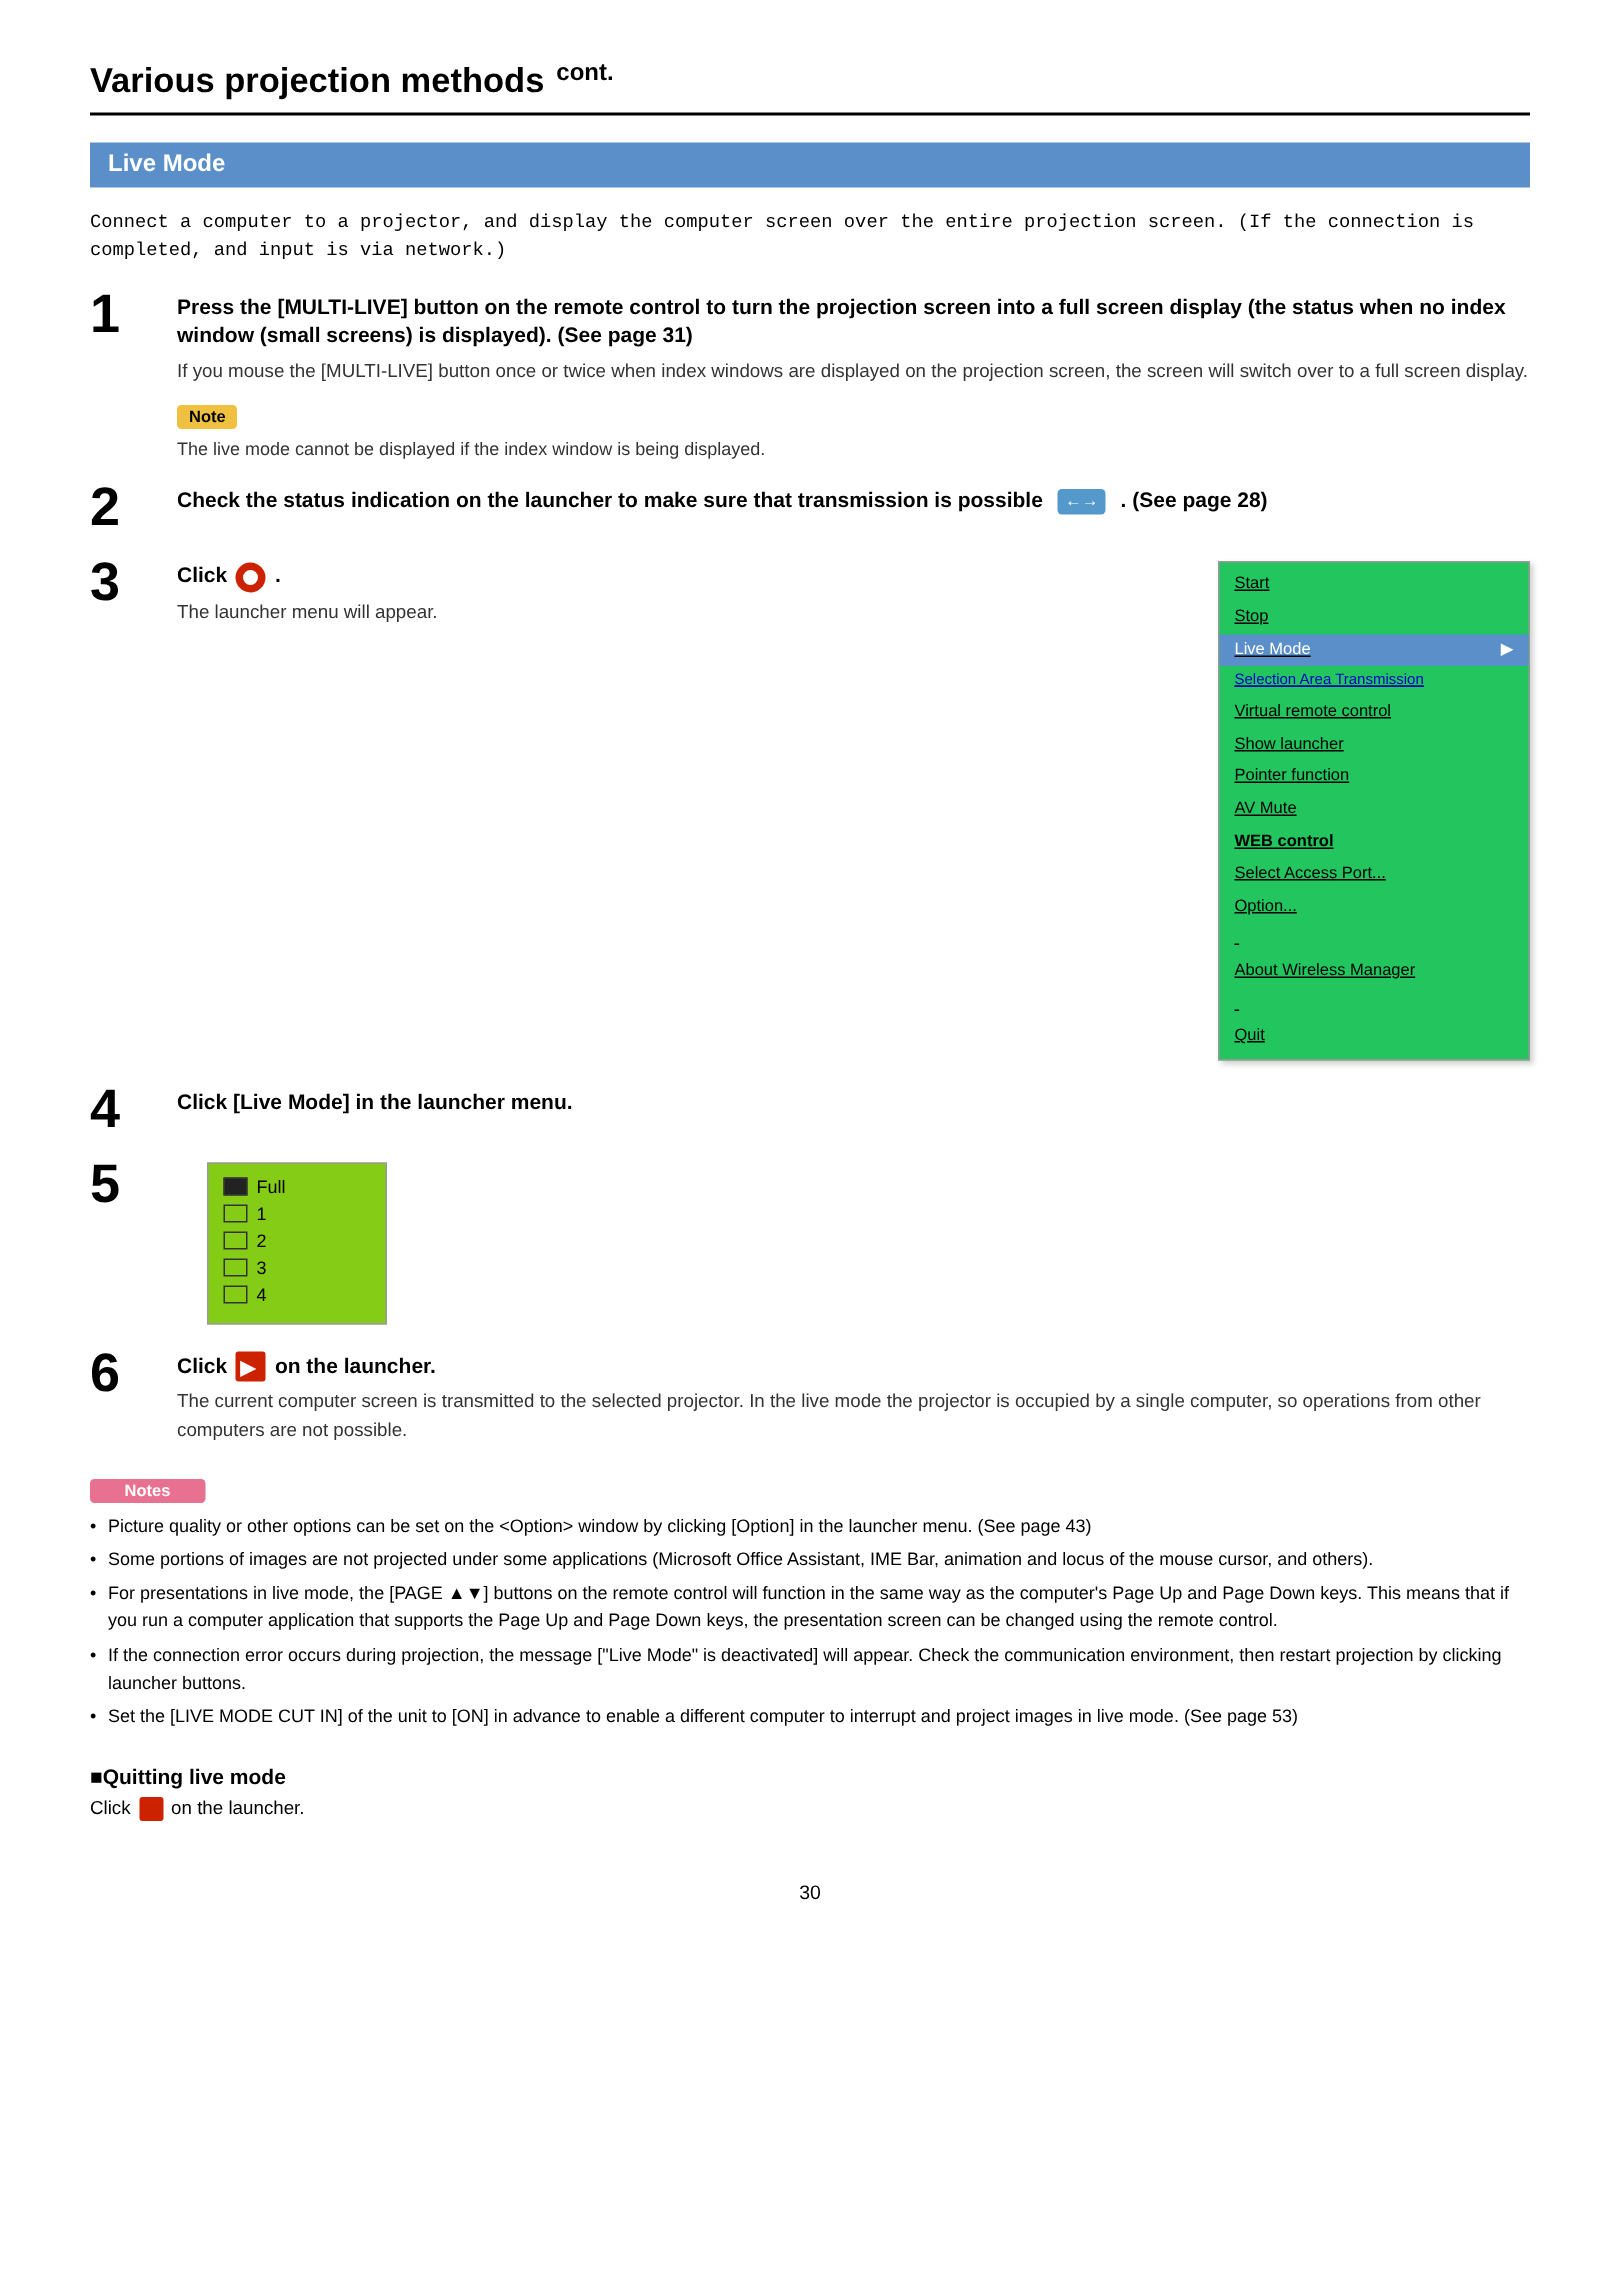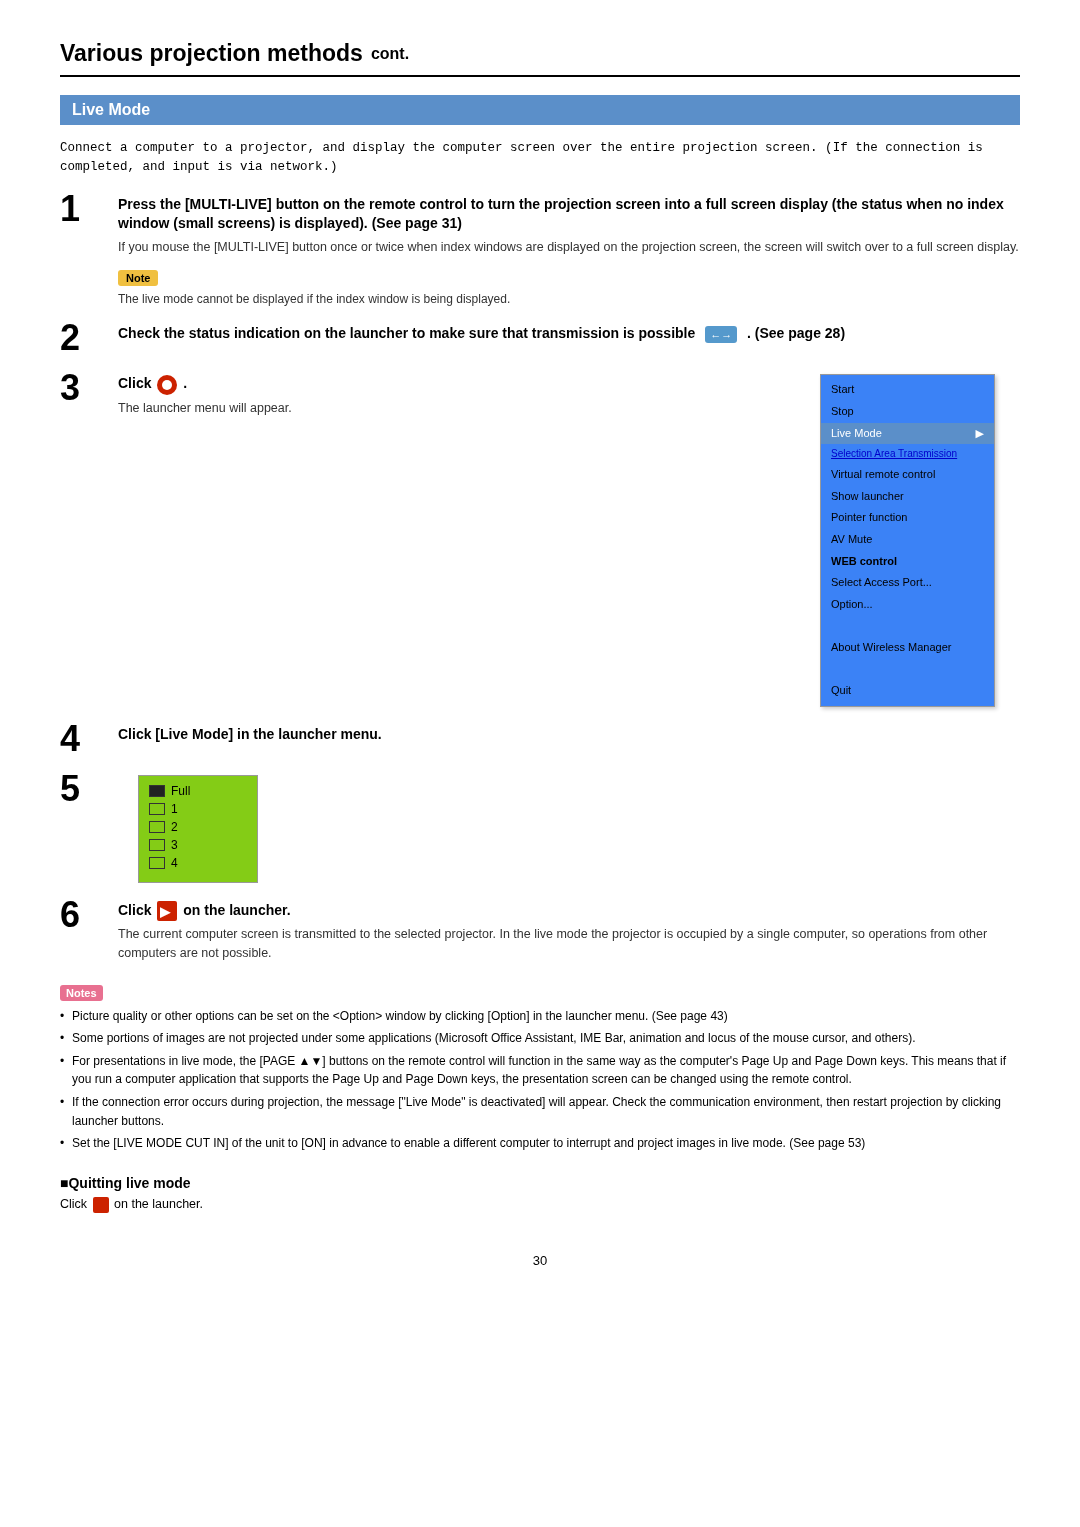--- a/index.html
+++ b/index.html
@@ -76,25 +76,26 @@
     .step-main {
       flex: 1;
     }
     .step-image {
       margin-left: 20px;
       min-width: 200px;
     }
     
     .launcher-menu {
       border: 1px solid #999;
-      background: #3b82f6;
+      background: #22c55e;
       font-size: 11px;
-      width: 175px;
+      width: 208px;
       padding: 4px 0;
       box-shadow: 2px 2px 4px rgba(0,0,0,0.2);
+      text-decoration: underline;
     }
     .launcher-menu-item {
       padding: 2px 10px;
       line-height: 1.6;
       color: #000;
     }
     .launcher-menu-item.highlighted {
       background: #5b8fc9;
       color: #fff;
     }
@@ -127,21 +128,21 @@
     }
     .notes-section {
       margin-top: 22px;
       margin-bottom: 22px;
     }
     .notes-badge {
       background: #e87090;
       color: #fff;
       font-size: 11px;
       font-weight: bold;
-      padding: 2px 6px;
+      padding: 2px 23px;
       border-radius: 3px;
       display: inline-block;
       margin-bottom: 6px;
     }
     .notes-list {
       list-style: none;
       padding: 0;
       margin: 0;
     }
     .notes-list li {
@@ -234,21 +235,21 @@
     }
     hr.title-line {
       border: none;
       border-top: 2px solid #000;
       margin-bottom: 18px;
     }
   </style>
 </head>
 <body>
 
-<div style="display:flex; align-items:center; margin-bottom:8px;">
+<div style="display:flex; align-items:flex-start; margin-bottom:8px;">
   <span style="font-size:23px; font-weight:bold;">Various projection methods</span>
   <span style="font-size:16px; font-weight:bold; margin-left:8px;">cont.</span>
 </div>
 <hr class="title-line">
 
 <div class="section-header">Live Mode</div>
 
 <p class="intro-text">Connect a computer to a projector, and display the computer screen over the entire projection screen. (If the connection is completed, and input is via network.)</p>
 
 <div class="step">

